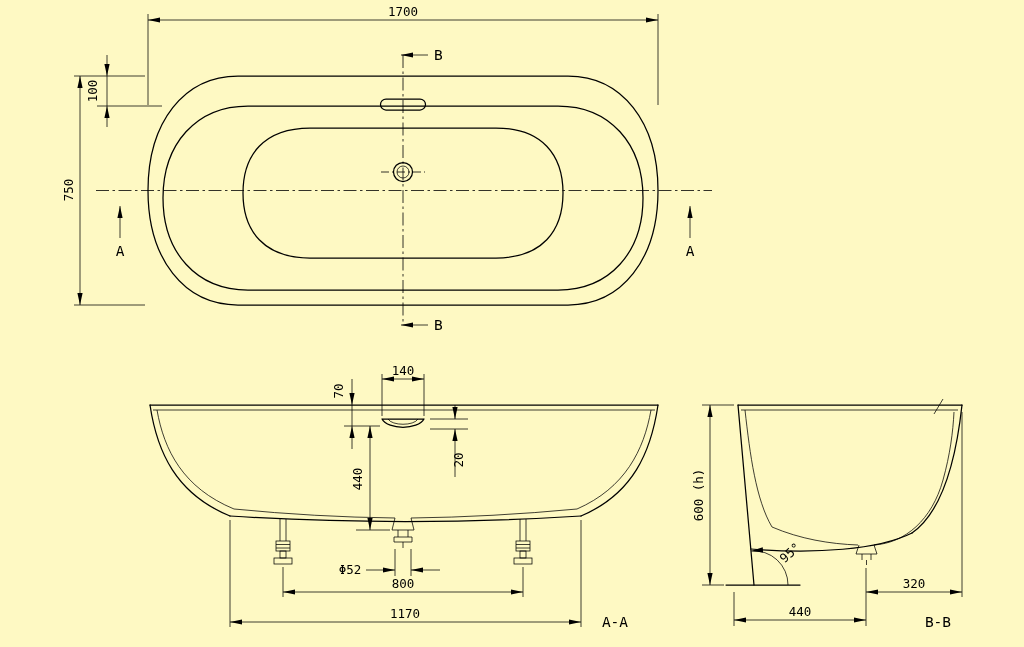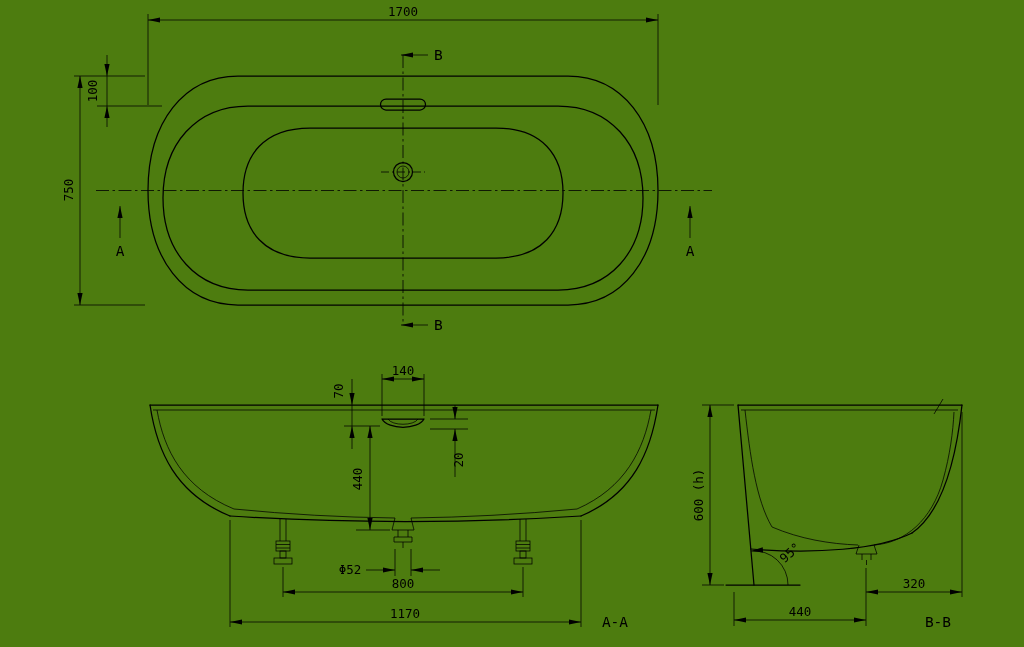--- a/index.html
+++ b/index.html
@@ -1,16 +1,16 @@
 <!DOCTYPE html>
 <html><head>
 <meta charset="utf-8">
 <style>
   html,body{margin:0;padding:0;background:#ffffff;}
-  .sheet{position:relative;width:1024px;height:647px;background:#4d7c0f;overflow:hidden;}
+  .sheet{position:relative;width:1024px;height:647px;background:#fef9c3;overflow:hidden;}
   svg{display:block;}
   .obj{fill:none;stroke:#000;stroke-width:1.25;stroke-linecap:round;stroke-linejoin:round;}
   .thin{fill:none;stroke:#000;stroke-width:.75;stroke-linecap:butt;}
   .cl{fill:none;stroke:#000;stroke-width:.8;stroke-dasharray:13 3.5 2.5 3.5;}
   .cls{fill:none;stroke:#000;stroke-width:.8;stroke-dasharray:8 3 2 3;}
   text{font-family:"DejaVu Sans Mono","Liberation Mono",monospace;font-size:12.5px;fill:#000;}
   .big{font-size:14.5px;}
 </style>
 </head>
 <body>

